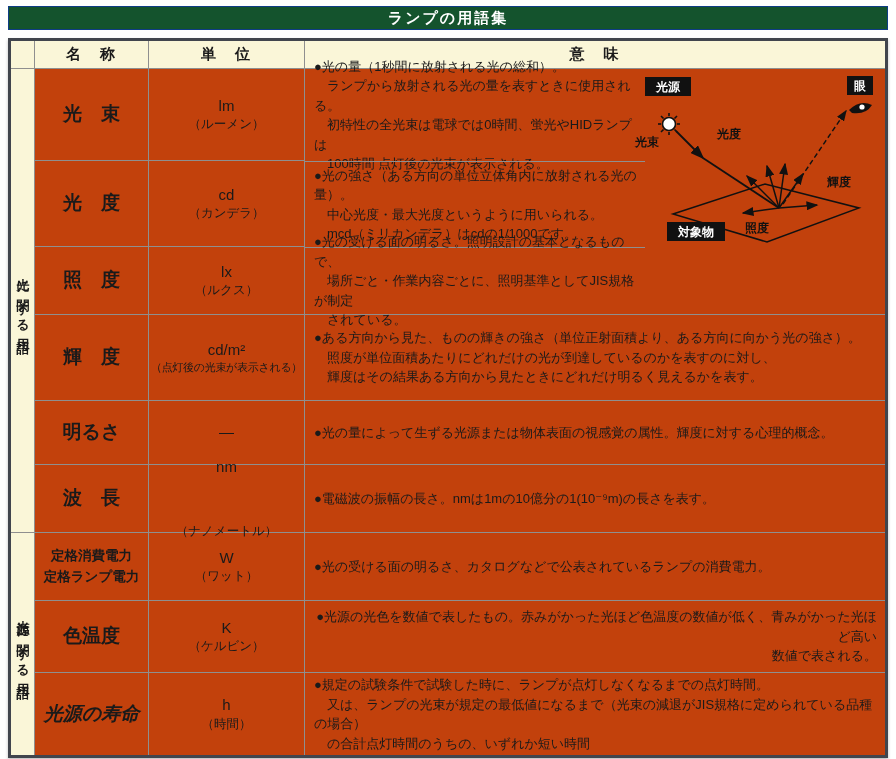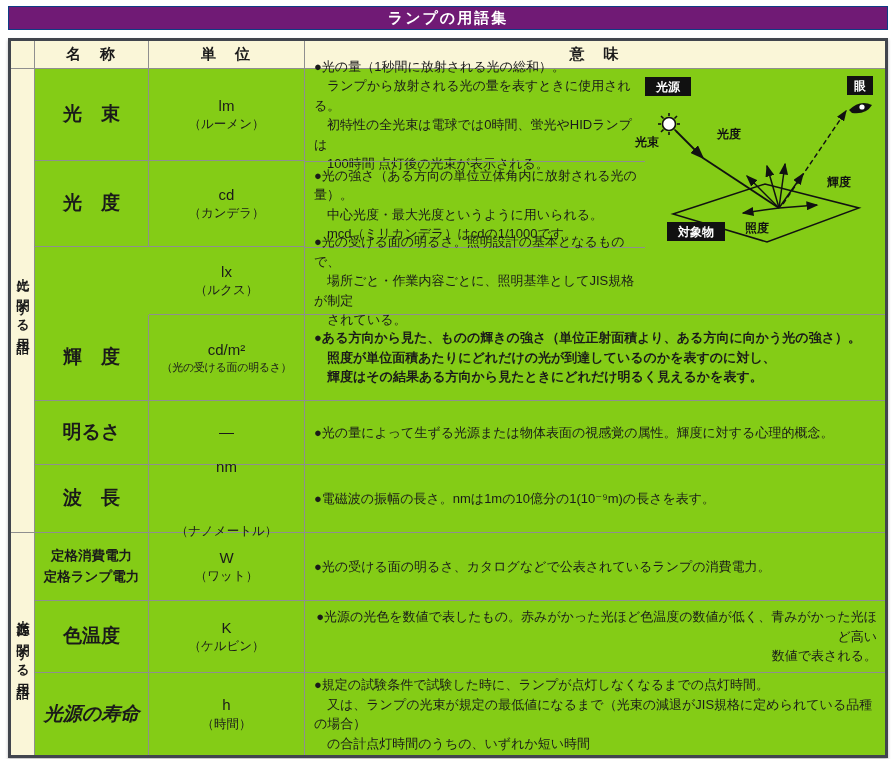--- a/index.html
+++ b/index.html
@@ -1,21 +1,21 @@
 <!DOCTYPE html>
 <html lang="ja"><head>
 <meta charset="utf-8">
 <style>
   html,body{margin:0;padding:0;background:#fff;font-family:"Liberation Sans","DejaVu Sans",sans-serif;color:#1a1a1a;}
   .page{width:896px;height:759px;overflow:hidden;box-sizing:border-box;padding:6px 8px 0;}
-  .titlebar{box-sizing:border-box;width:880px;height:24px;background:#701a75;border:1px solid #0e3d85;
+  .titlebar{box-sizing:border-box;width:880px;height:24px;background:#14532d;border:1px solid #0e3d85;
     color:#fff;font-weight:bold;font-size:15px;letter-spacing:2px;display:flex;align-items:center;justify-content:center;}
   .tbl{box-sizing:border-box;width:880px;margin-top:8px;border:3px solid #41454d;box-shadow:0 2px 3px rgba(0,0,0,.25);
     display:grid;grid-template-columns:24px 114px 156px 1fr;
-    grid-template-rows:28px 92px 86px 68px 86px 64px 68px 68px 72px 82px;background:#84cc16;}
+    grid-template-rows:28px 92px 86px 68px 86px 64px 68px 68px 72px 82px;background:#c2410c;}
   .cell{box-sizing:border-box;border-right:1px solid #8f8f8f;border-bottom:1px solid #8f8f8f;}
   .no-r{border-right:none;}
   .no-b{border-bottom:none;}
   .cream{background:#faf6d8;}
   .hc{display:flex;align-items:center;justify-content:center;font-weight:bold;font-size:15px;letter-spacing:2px;}
   .strip{display:flex;align-items:center;justify-content:center;}
   .strip span{writing-mode:vertical-rl;text-orientation:upright;font-weight:bold;font-size:13px;letter-spacing:3px;}
   .nc{display:flex;align-items:center;justify-content:center;font-weight:bold;font-size:19px;
       white-space:pre-line;text-align:center;line-height:1.5;}
   .uc{display:flex;flex-direction:column;align-items:center;justify-content:center;font-size:15px;line-height:1.35;}
@@ -60,20 +60,21 @@
       <div>lm</div>
       <div class="u-read">（ルーメン）</div>
     </div>
 
     <div class="cell nc" style="grid-column:2;grid-row:3;">光　度</div>
     <div class="cell uc" style="grid-column:3;grid-row:3;">
       <div>cd</div>
       <div class="u-read">（カンデラ）</div>
     </div>
 
+    <div class="cell nc" style="grid-column:2;grid-row:4;">照　度</div>
     <div class="cell uc" style="grid-column:3;grid-row:4;">
       <div>lx</div>
       <div class="u-read">（ルクス）</div>
     </div>
 
     <div class="mcell3 no-r">
       <div class="mblock" style="top:0;height:92px;">●光の量（1秒間に放射される光の総和）。
 　ランプから放射される光の量を表すときに使用される。
 　初特性の全光束は電球では0時間、蛍光やHIDランプは
 　100時間 点灯後の光束が表示される。</div>
@@ -136,23 +137,23 @@
         <g>
           <path d="M216,38 Q227,27 239,33 Q233,43 219,41 Z" fill="#111"></path>
           <circle cx="229" cy="35" r="2.6" fill="#fff"></circle>
         </g>
       </svg>
     </div>
 
     <div class="cell nc" style="grid-column:2;grid-row:5;">輝　度</div>
     <div class="cell uc" style="grid-column:3;grid-row:5;">
       <div>cd/m²</div>
-      <div class="u-read tight">（光の受ける面の明るさ）</div>
+      <div class="u-read tight">（点灯後の光束が表示される）</div>
     </div>
-    <div class="cell mc no-r" style="grid-column:4;grid-row:5;font-weight:bold;">●ある方向から見た、ものの輝きの強さ（単位正射面積より、ある方向に向かう光の強さ）。
+    <div class="cell mc no-r" style="grid-column:4;grid-row:5;">●ある方向から見た、ものの輝きの強さ（単位正射面積より、ある方向に向かう光の強さ）。
 　照度が単位面積あたりにどれだけの光が到達しているのかを表すのに対し、
 　輝度はその結果ある方向から見たときにどれだけ明るく見えるかを表す。</div>
 
     <div class="cell nc" style="grid-column:2;grid-row:6;">明るさ</div>
     <div class="cell uc" style="grid-column:3;grid-row:6;">
       <div>―</div>
       <div class="u-read"></div>
     </div>
     <div class="cell mc no-r" style="grid-column:4;grid-row:6;">●光の量によって生ずる光源または物体表面の視感覚の属性。輝度に対する心理的概念。</div>
 

